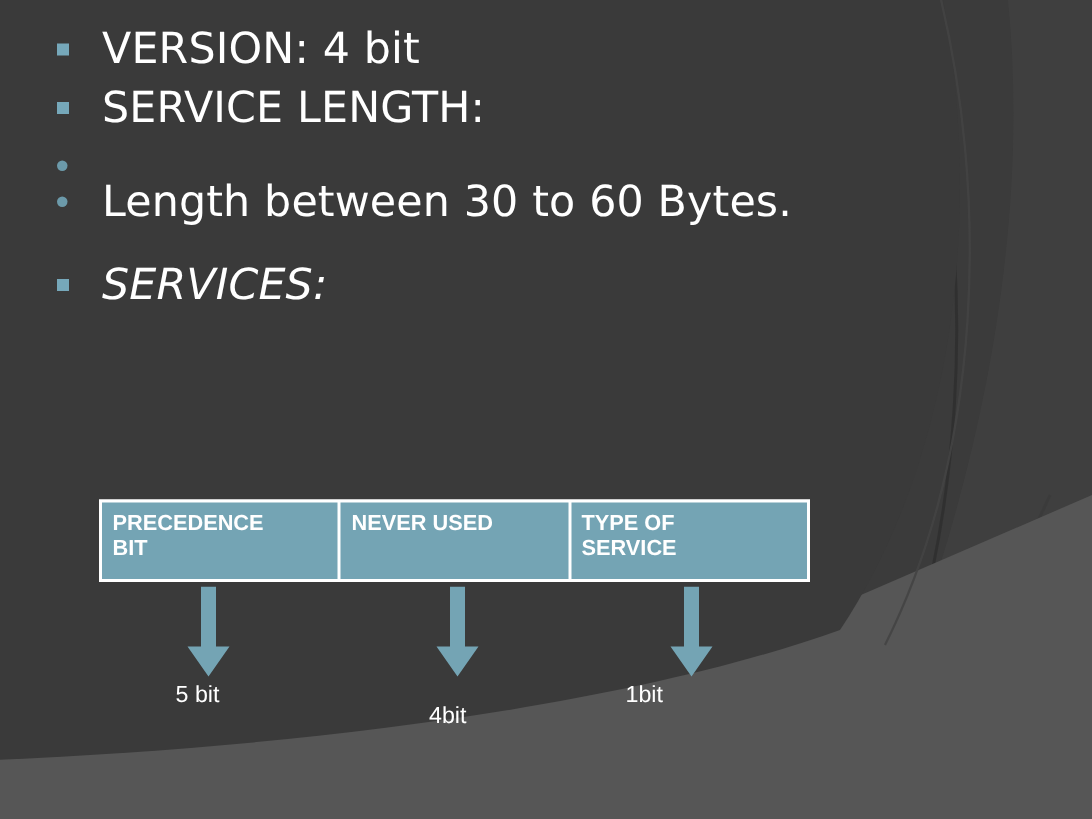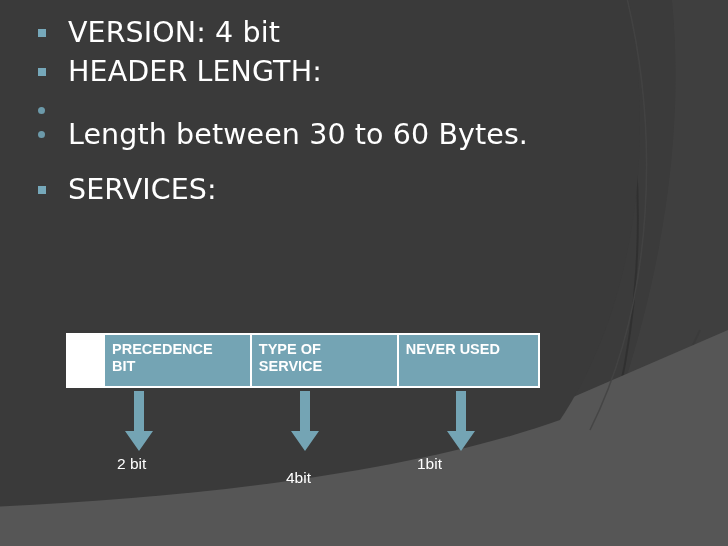--- a/index.html
+++ b/index.html
@@ -61,21 +61,21 @@
     opacity: .95;
   }
   .bullet-text {
     color: #ffffff;
     font-size: 28.5px;
     line-height: 37px;
     letter-spacing: .1px;
     font-weight: 400;
     max-width: 525px;
   }
-  .row-gap-big { margin-top: 18px; }
+  .row-gap-big { margin-top: 18px; font-style: italic; }
 
   
   .tos-table {
     position: absolute;
     left: 66px;
     top: 333px;
     width: 474px;
     height: 55px;
     display: flex;
     box-sizing: border-box;
@@ -85,21 +85,20 @@
   .tos-cell {
     background: #74a4b4;
     color: #ffffff;
     font-size: 14.5px;
     line-height: 17px;
     font-weight: bold;
     font-family: "Liberation Sans", sans-serif;
     padding: 6px 0 0 7px;
     box-sizing: border-box;
     position: relative;
-    margin-left: 37px;
   }
   .tos-cell.c1 { width: 158px; }
   .tos-cell.c2 { width: 158px; margin-left: 2px; }
   .tos-cell.c3 { width: 152px; margin-left: 2px; }
   .tos-cell .l2 { display: block; }
 
   
   .arrow {
     position: absolute;
     width: 34px;
@@ -157,21 +156,21 @@
       <span class="bullet-marker">
         <span class="marker-square"></span>
       </span>
       <span class="bullet-text">VERSION:   4 bit</span>
     </div>
 
     <div class="bullet-row">
       <span class="bullet-marker">
         <span class="marker-square"></span>
       </span>
-      <span class="bullet-text">HEADER LENGTH:</span>
+      <span class="bullet-text">SERVICE LENGTH:</span>
     </div>
 
     <div class="bullet-row">
       <span class="bullet-marker">
         <span class="marker-dot"></span>
       </span>
     </div>
 
     <div class="bullet-row">
       <span class="bullet-marker">
@@ -187,43 +186,43 @@
       <span class="bullet-text">SERVICES:</span>
     </div>
 
   </div>
 
   <div class="tos-table">
     <div class="tos-cell c1">
       <span>PRECEDENCE</span>
       <span class="l2">BIT</span>
     </div>
+    <div class="tos-cell c3">
+      <span>NEVER USED</span>
+      <span class="l2"></span>
+    </div>
     <div class="tos-cell c2">
       <span>TYPE OF</span>
       <span class="l2">SERVICE</span>
     </div>
-    <div class="tos-cell c3">
-      <span>NEVER USED</span>
-      <span class="l2"></span>
-    </div>
   </div>
 
   <div class="arrow" style="left:122px; top:391px;">
     <svg width="34" height="62" viewBox="0 0 34 62" xmlns="http://www.w3.org/2000/svg">
       <path d="M12,0 L22,0 L22,40 L31,40 L17,60 L3,40 L12,40 Z" fill="#74a4b4"></path>
     </svg>
   </div>
   <div class="arrow" style="left:288px; top:391px;">
     <svg width="34" height="62" viewBox="0 0 34 62" xmlns="http://www.w3.org/2000/svg">
       <path d="M12,0 L22,0 L22,40 L31,40 L17,60 L3,40 L12,40 Z" fill="#74a4b4"></path>
     </svg>
   </div>
   <div class="arrow" style="left:444px; top:391px;">
     <svg width="34" height="62" viewBox="0 0 34 62" xmlns="http://www.w3.org/2000/svg">
       <path d="M12,0 L22,0 L22,40 L31,40 L17,60 L3,40 L12,40 Z" fill="#74a4b4"></path>
     </svg>
   </div>
 
-  <span class="bit-label" style="left:117px; top:455px;">2 bit</span>
+  <span class="bit-label" style="left:117px; top:455px;">5 bit</span>
   <span class="bit-label" style="left:286px; top:469px;">4bit</span>
   <span class="bit-label" style="left:417px; top:455px;">1bit</span>
 
 </div>
 
 </body></html>

